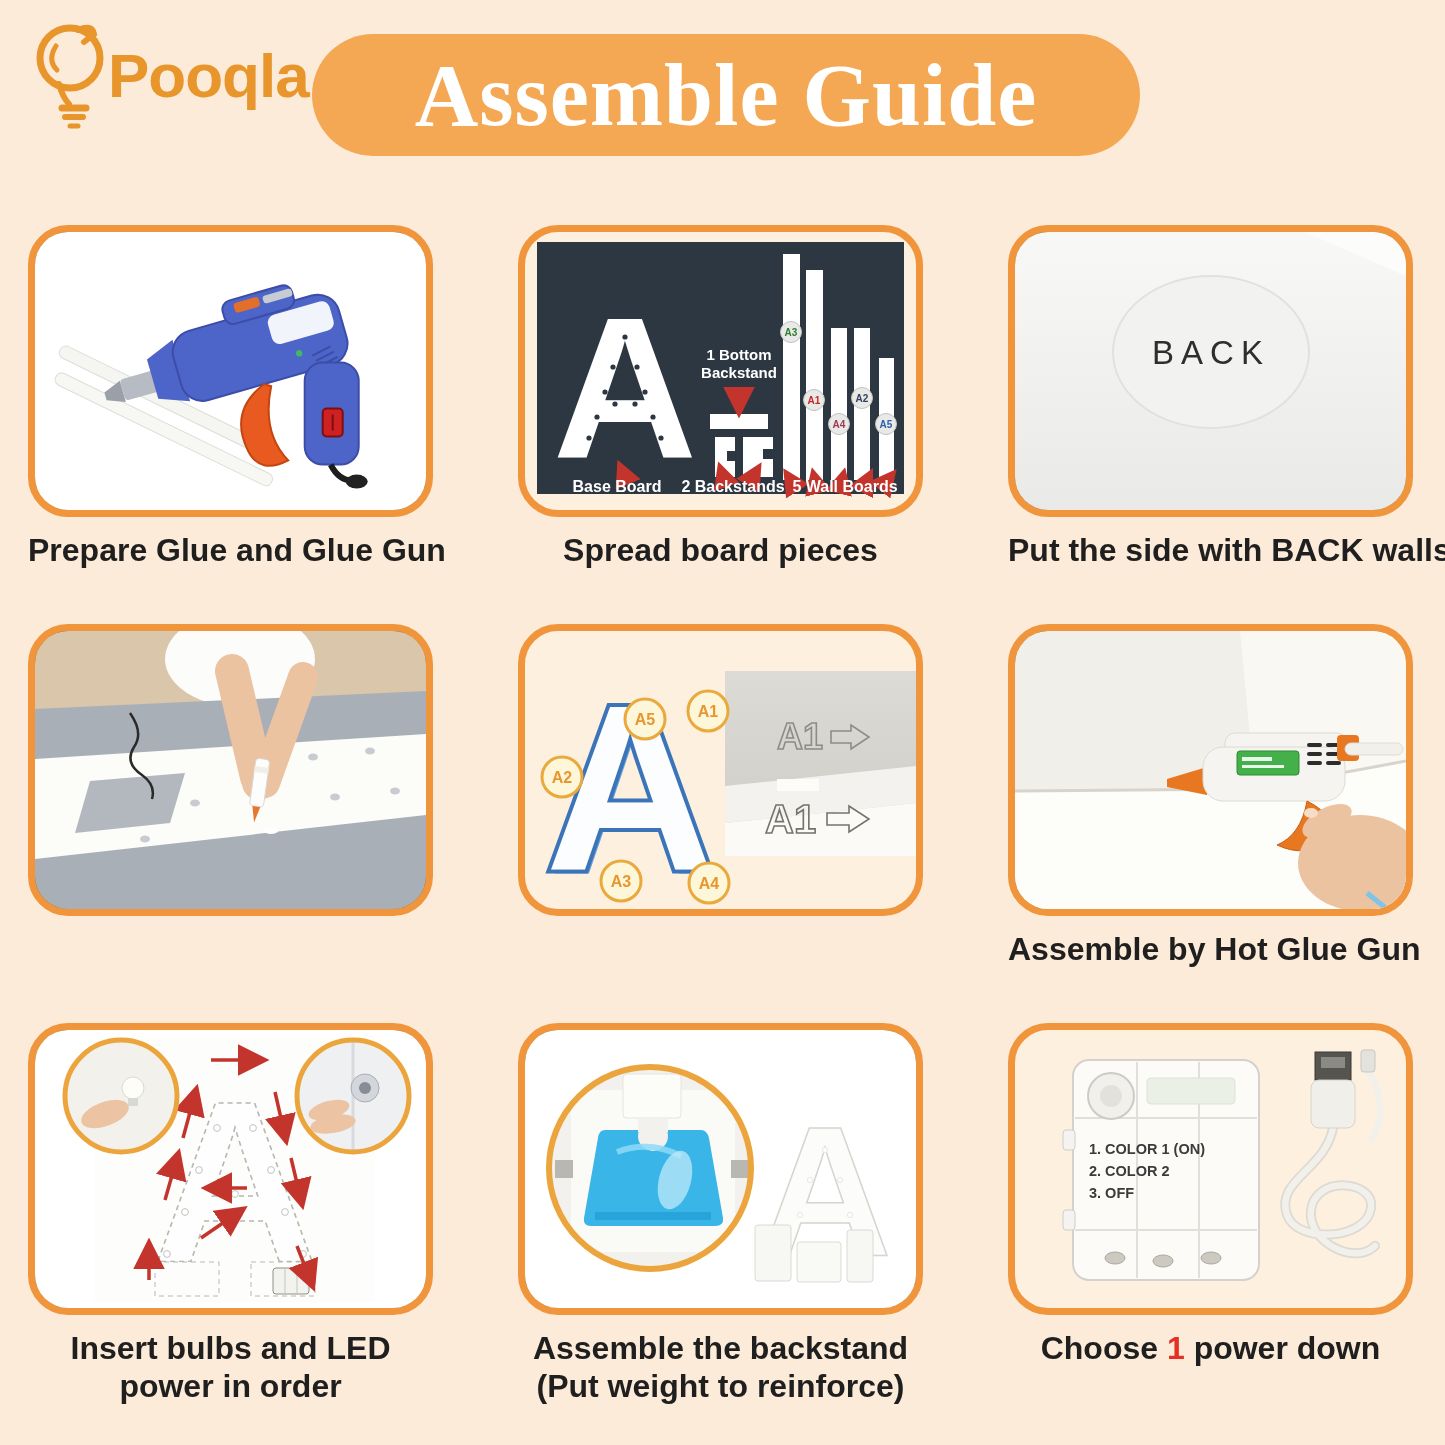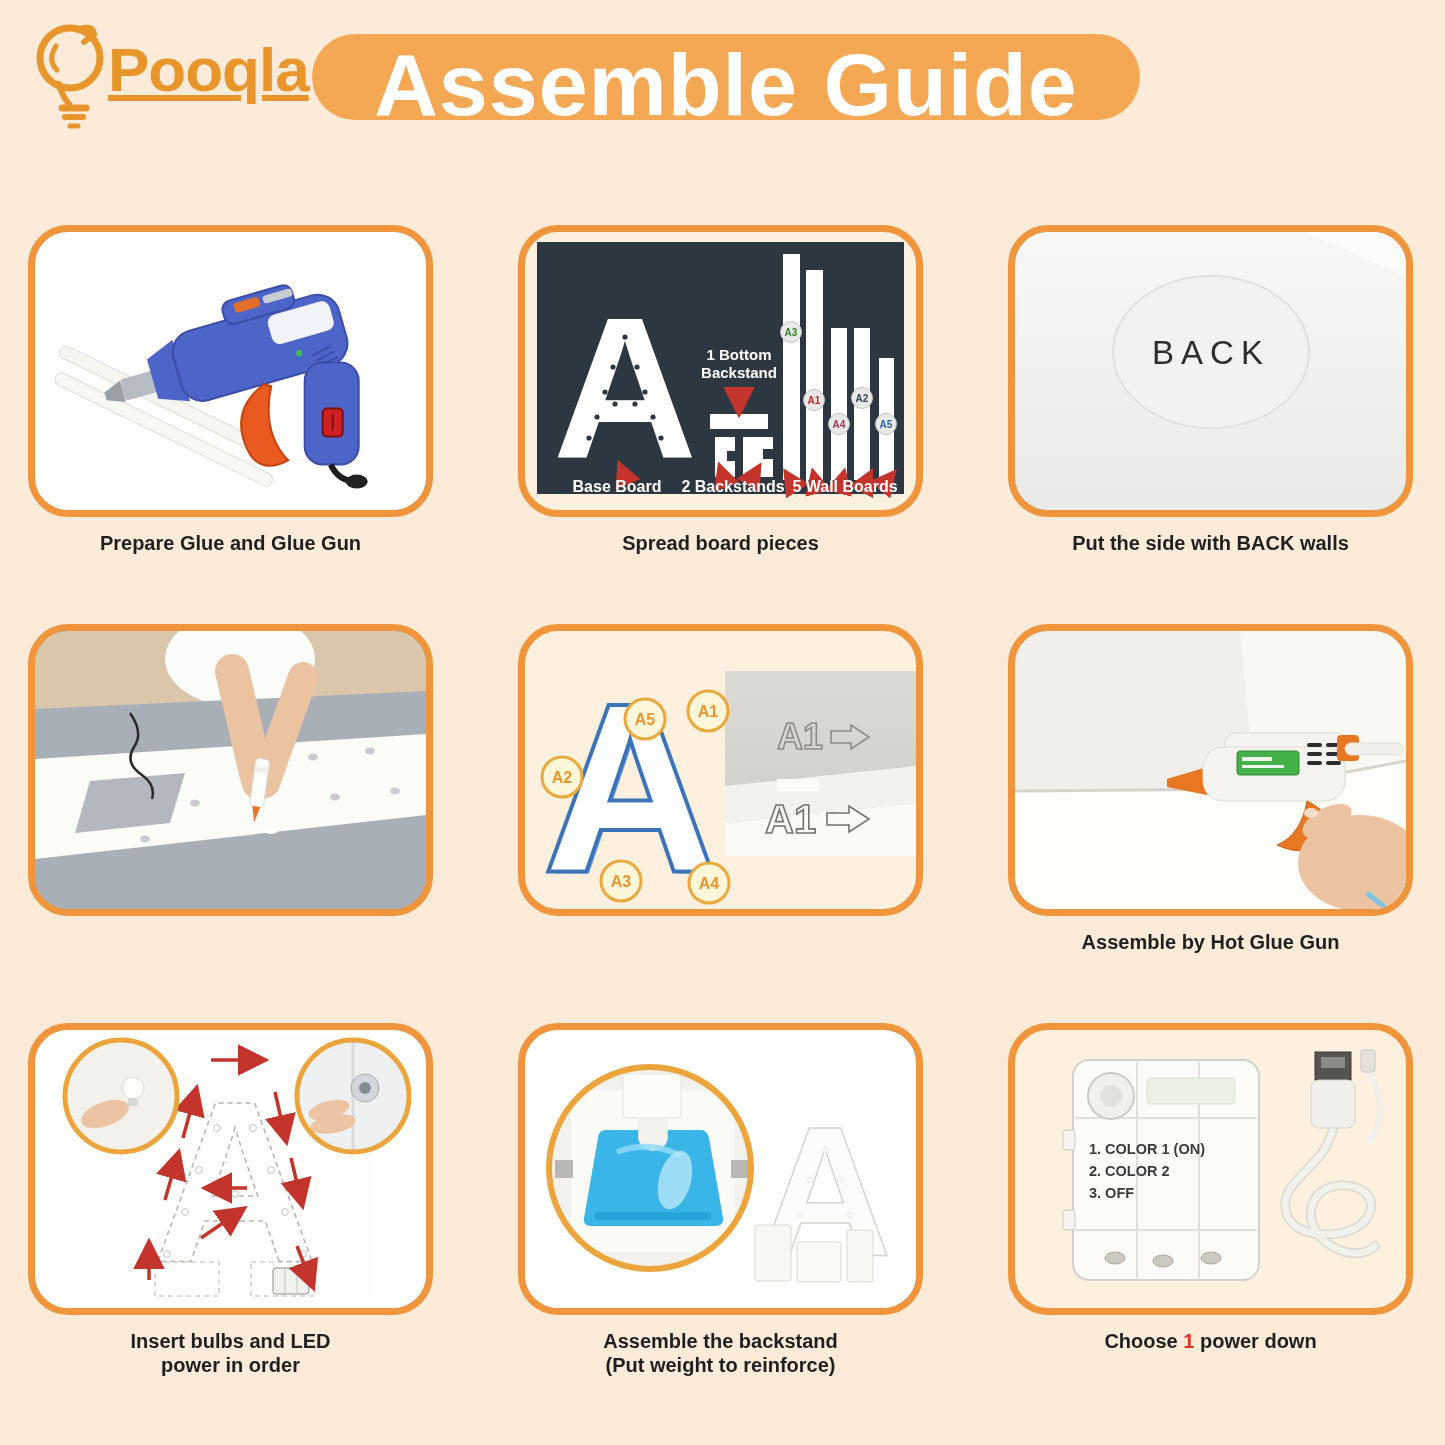--- a/index.html
+++ b/index.html
@@ -3,39 +3,39 @@
 <meta charset="utf-8">
 <style>
   html,body{margin:0;padding:0;}
   body{
     width:1445px;height:1445px;position:relative;overflow:hidden;
     background:#FCEBD8;
     font-family:"Liberation Sans",sans-serif;
   }
   svg text{font-family:"Liberation Sans",sans-serif;}
   .logo{position:absolute;left:26px;top:16px;display:flex;align-items:flex-start;}
-  .logo-text{color:#E8962C;font-weight:bold;font-size:62px;letter-spacing:-1px;margin-left:-14px;margin-top:18px;text-decoration:underline;}
+  .logo-text{color:#E8962C;font-weight:bold;font-size:62px;letter-spacing:-1px;margin-left:-14px;margin-top:24px;}
   .title-pill{
-    position:absolute;left:312px;top:34px;width:828px;height:86px;
-    background:#F5A854;border-radius:62px;display:flex;align-items:flex-start;justify-content:center;
+    position:absolute;left:312px;top:34px;width:828px;height:122px;
+    background:#F5A854;border-radius:62px;display:flex;align-items:center;justify-content:center;font-family:Liberation Serif, serif;
   }
   .title-pill span{color:#FFFFFF;font-weight:bold;font-size:88px;letter-spacing:1px;}
   .grid{
     position:absolute;left:28px;top:225px;width:1385px;
     display:grid;grid-template-columns:405px 405px 405px;column-gap:85px;grid-auto-rows:399px;
   }
   figure{margin:0;text-align:center;}
   .panel{
     position:relative;height:278px;border:7px solid #F0953B;border-radius:40px;
-    background:#7dd3fc;overflow:hidden;
+    background:#a16207;overflow:hidden;
   }
   .panel.cream{background:#FDF0DE;}
   .panel svg{display:block;width:100%;height:100%;}
   figcaption{
-    margin-top:14px;color:#1F1F1F;font-weight:bold;font-size:20px;line-height:1.2;white-space:nowrap;
+    margin-top:14px;color:#1F1F1F;font-weight:bold;font-size:32px;line-height:1.2;white-space:nowrap;
   }
   .red{color:#E53125;}
 </style>
 </head>
 <body>
 
 <div class="logo">
   <svg width="96" height="120" viewBox="0 0 96 120">
     <circle cx="44" cy="42" r="30" fill="none" stroke="#E8962C" stroke-width="7"></circle>
     <path d="M52 14 q14 -6 16 4 l-10 8" fill="none" stroke="#E8962C" stroke-width="6" stroke-linecap="round"></path>

